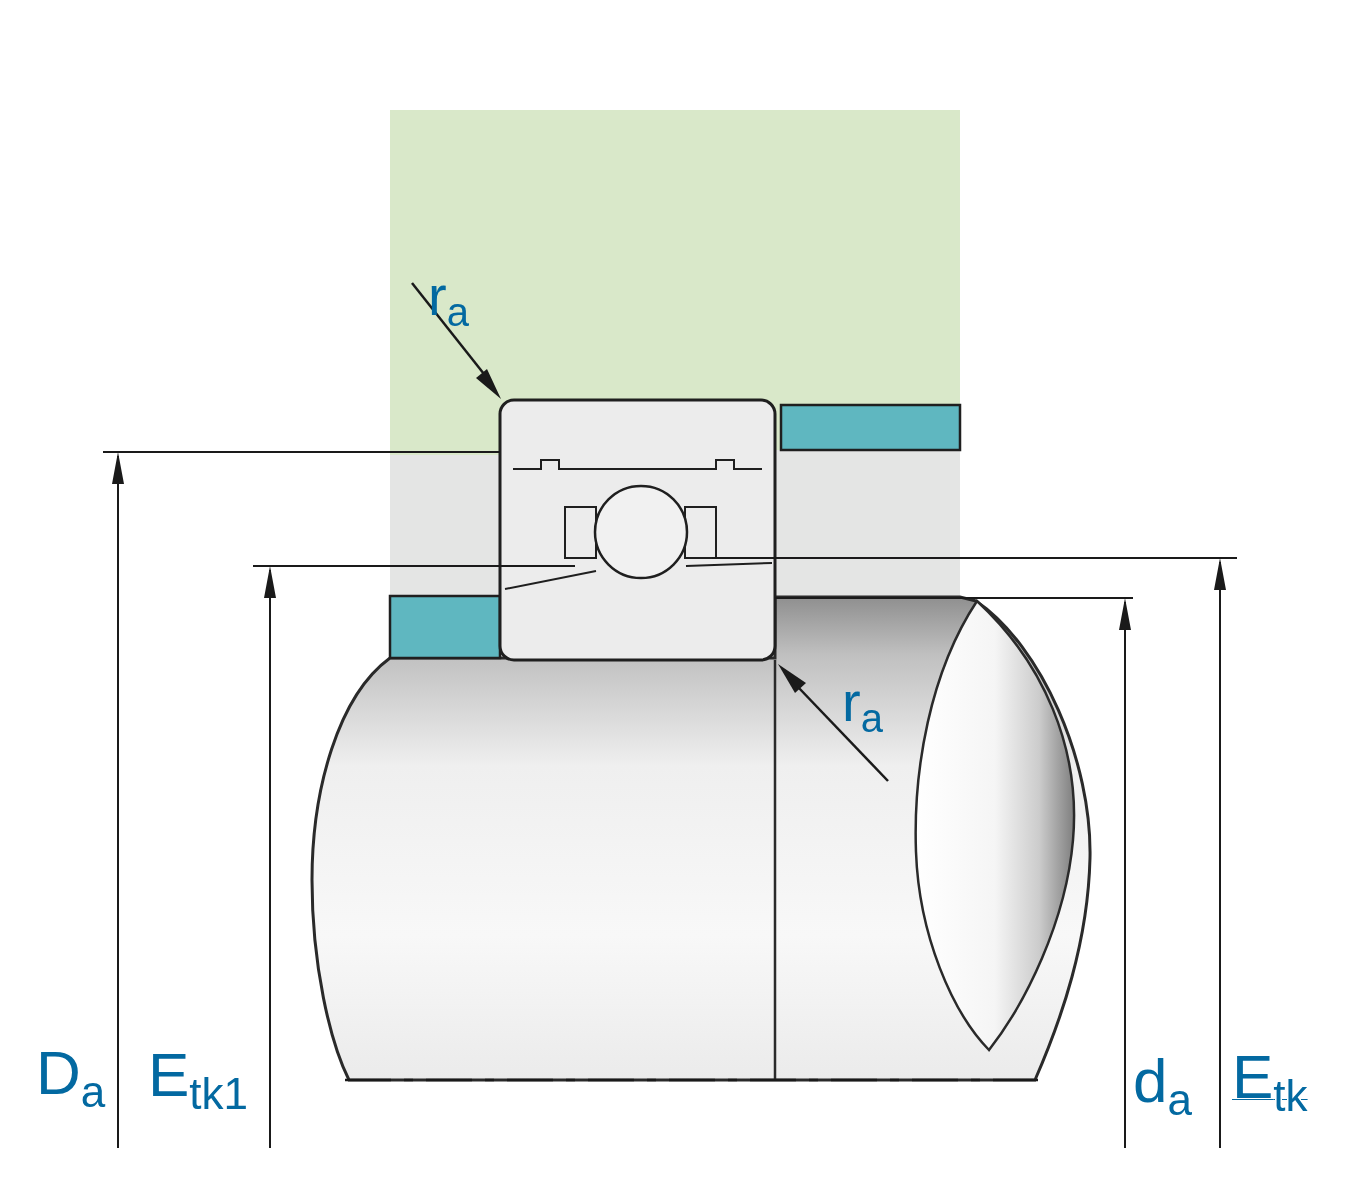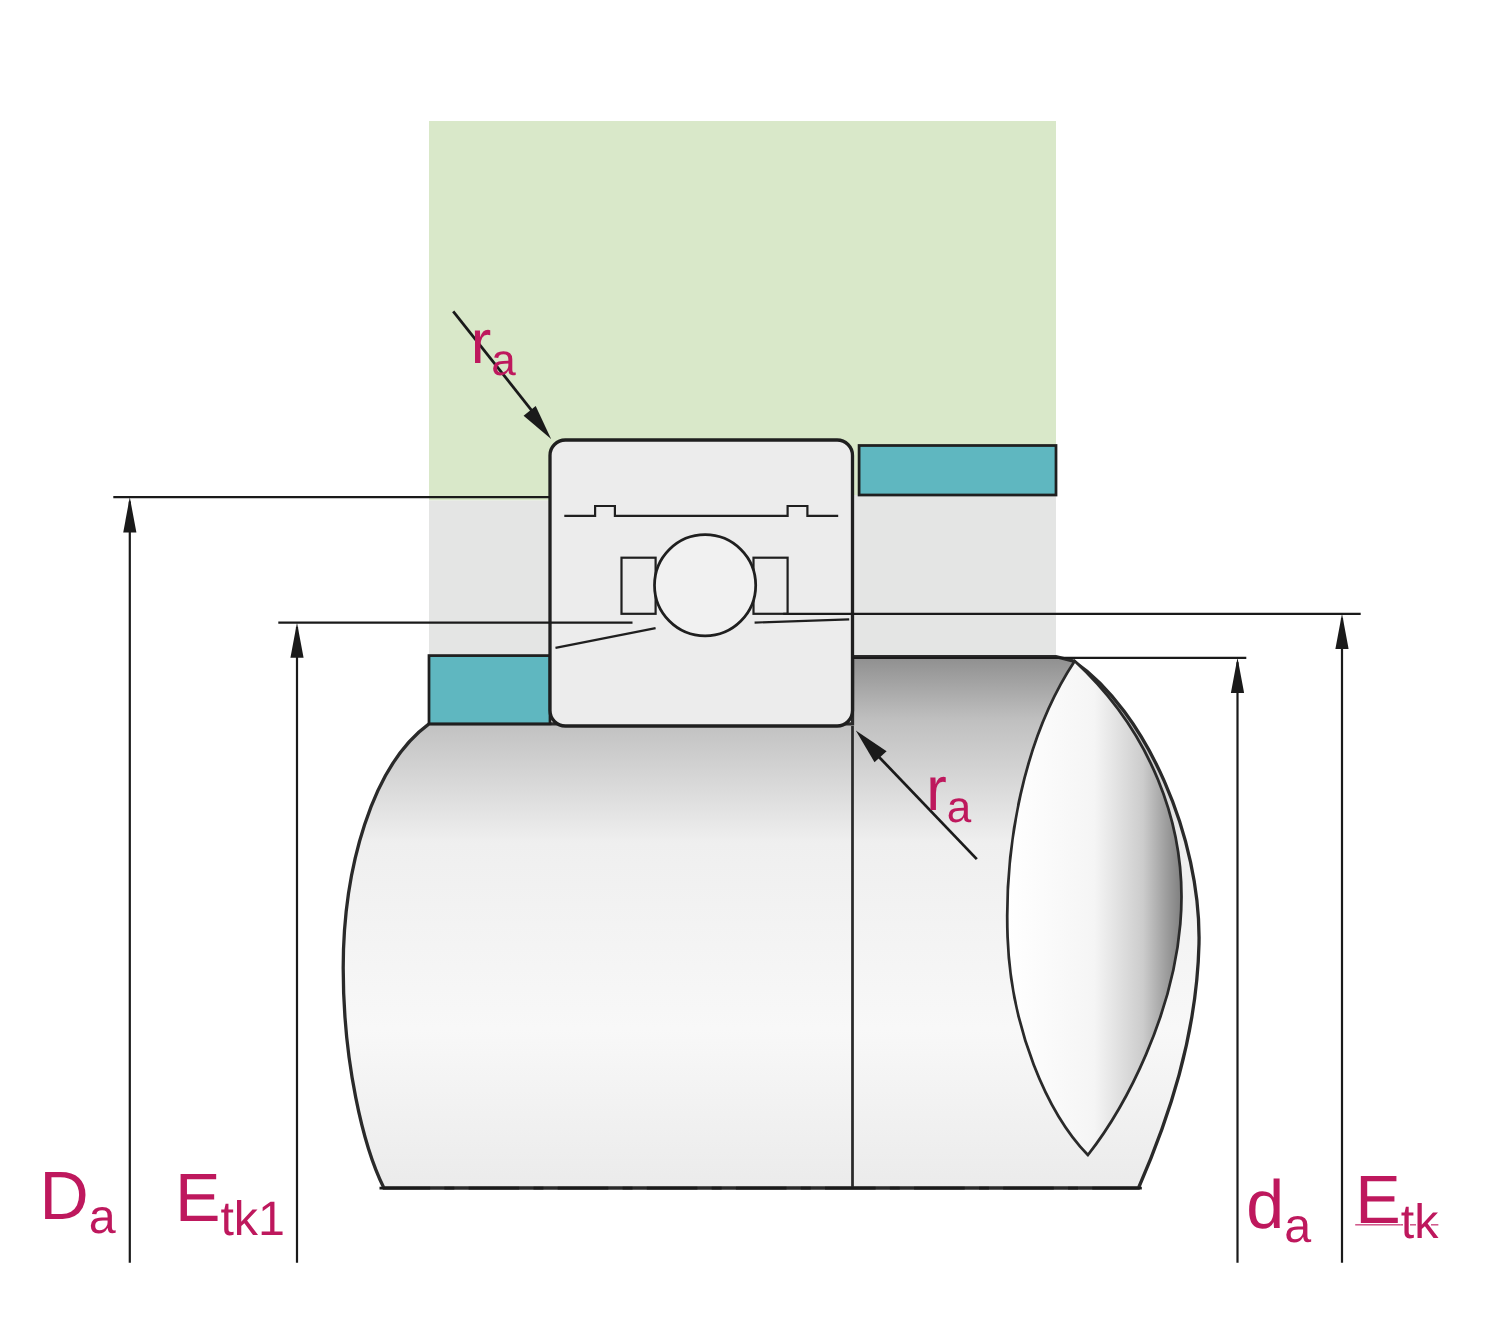--- a/index.html
+++ b/index.html
@@ -1,21 +1,21 @@
 <!DOCTYPE html>
 <html><head>
 <meta charset="utf-8">
 <style>
   html,body{margin:0;padding:0;background:#ffffff;}
   .canvas{
     position:relative;width:1350px;height:1200px;background:#ffffff;overflow:hidden;
     font-family:"Liberation Sans", sans-serif;
   }
   .canvas svg{position:absolute;left:0;top:0;}
-  .lbl{position:absolute;color:#be185d;line-height:1;white-space:nowrap;margin-top:15px;}
+  .lbl{position:absolute;color:#0369a1;line-height:1;white-space:nowrap;}
   .lbl .main{font-size:62px;}
   .lbl .sub{font-size:44px;position:relative;top:13px;}
   .lbl.small .main{font-size:56px;}
   .lbl.small .sub{font-size:40px;top:11px;}
 </style>
 </head>
 <body>
 
 <div class="canvas">
 
@@ -92,21 +92,21 @@
     <line x1="888" y1="781" x2="798" y2="687" stroke="#1a1a1a" stroke-width="2.5"></line>
     <polygon points="778,664 806,683 795,693" fill="#1a1a1a"></polygon>
 
     <line x1="345" y1="1080" x2="1038" y2="1080" stroke="#1a1a1a" stroke-width="2.5" stroke-dasharray="46 13 9 13"></line>
   </svg>
 
   <div class="lbl" style="left:36px;top:1042px;">
     <span class="main">D</span><span class="sub">a</span>
   </div>
 
-  <div class="lbl" style="left:159px;top:1044px;">
+  <div class="lbl" style="left:148px;top:1044px;">
     <span class="main">E</span><span class="sub">tk1</span>
   </div>
 
   <div class="lbl" style="left:1133px;top:1050px;">
     <span class="main">d</span><span class="sub">a</span>
   </div>
 
   <div class="lbl" style="left:1232px;top:1046px;text-decoration:underline;">
     <span class="main">E</span><span class="sub">tk</span>
   </div>

